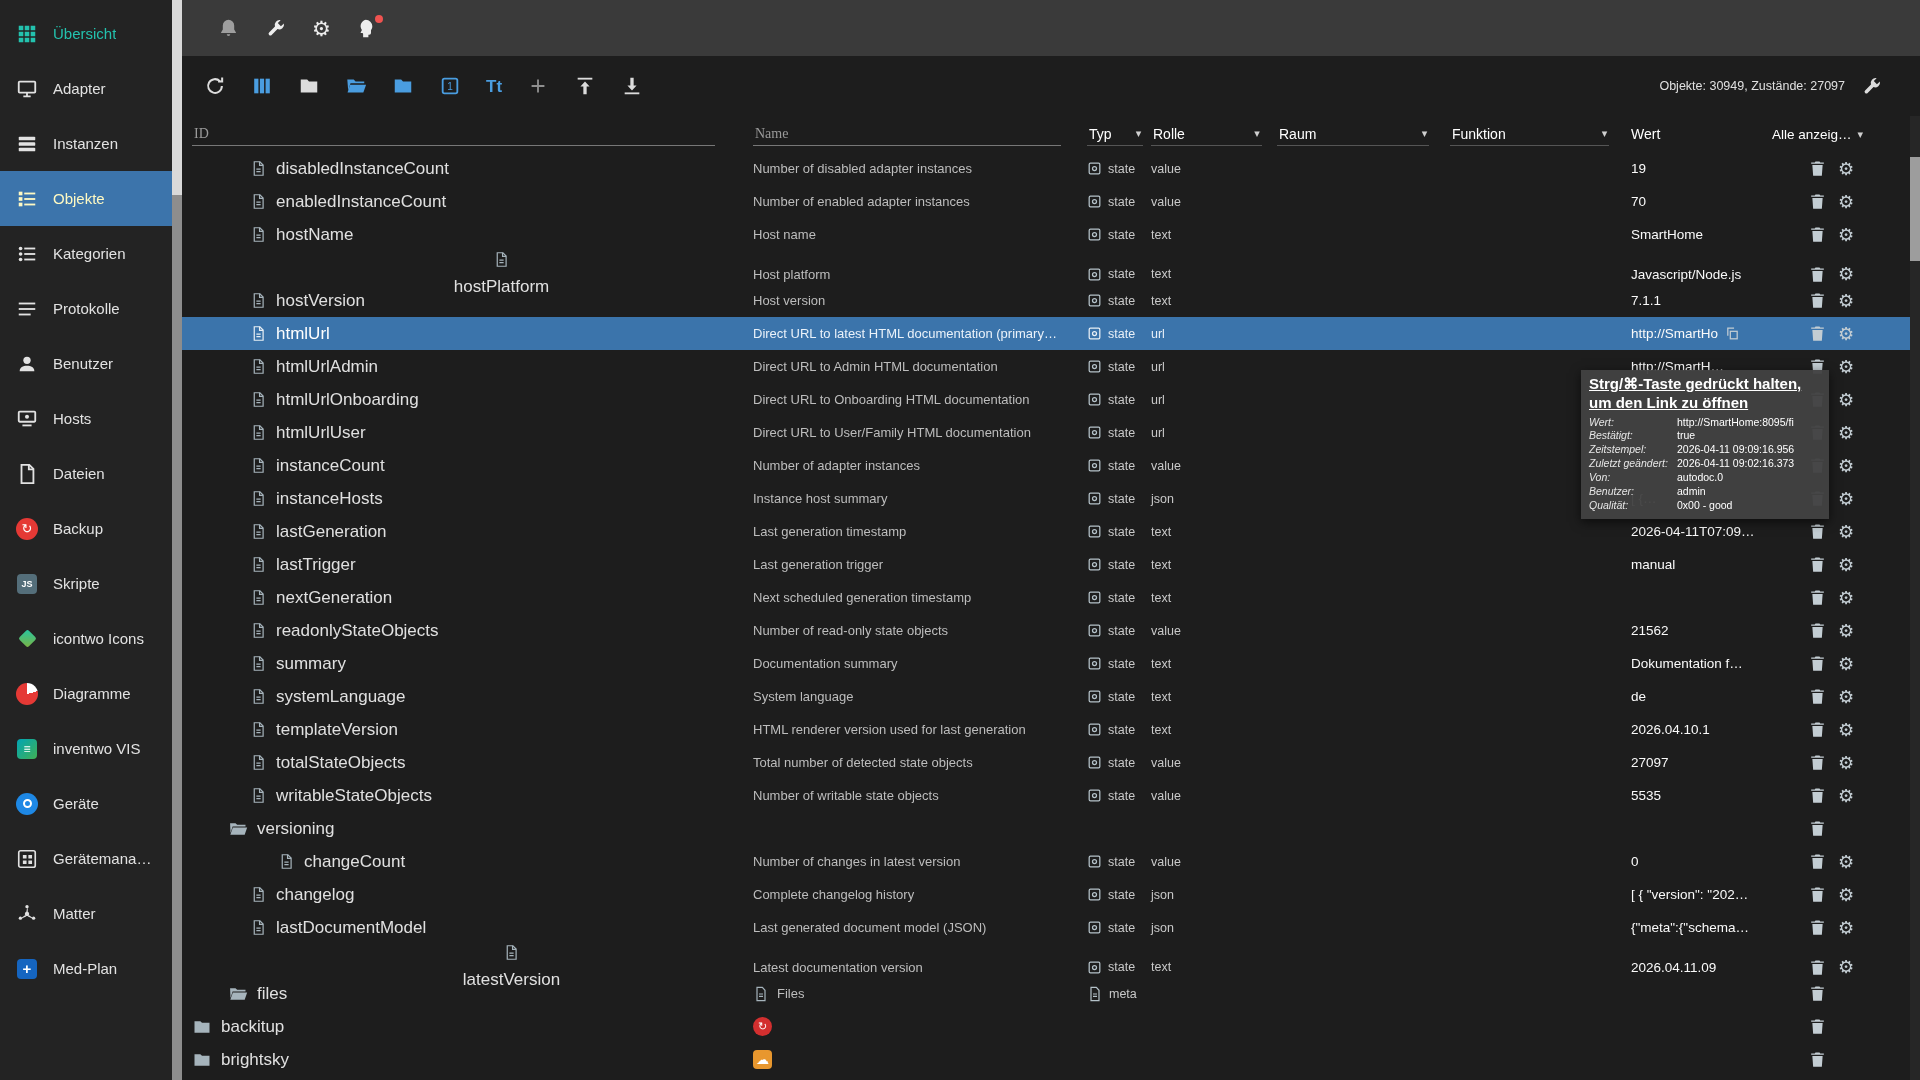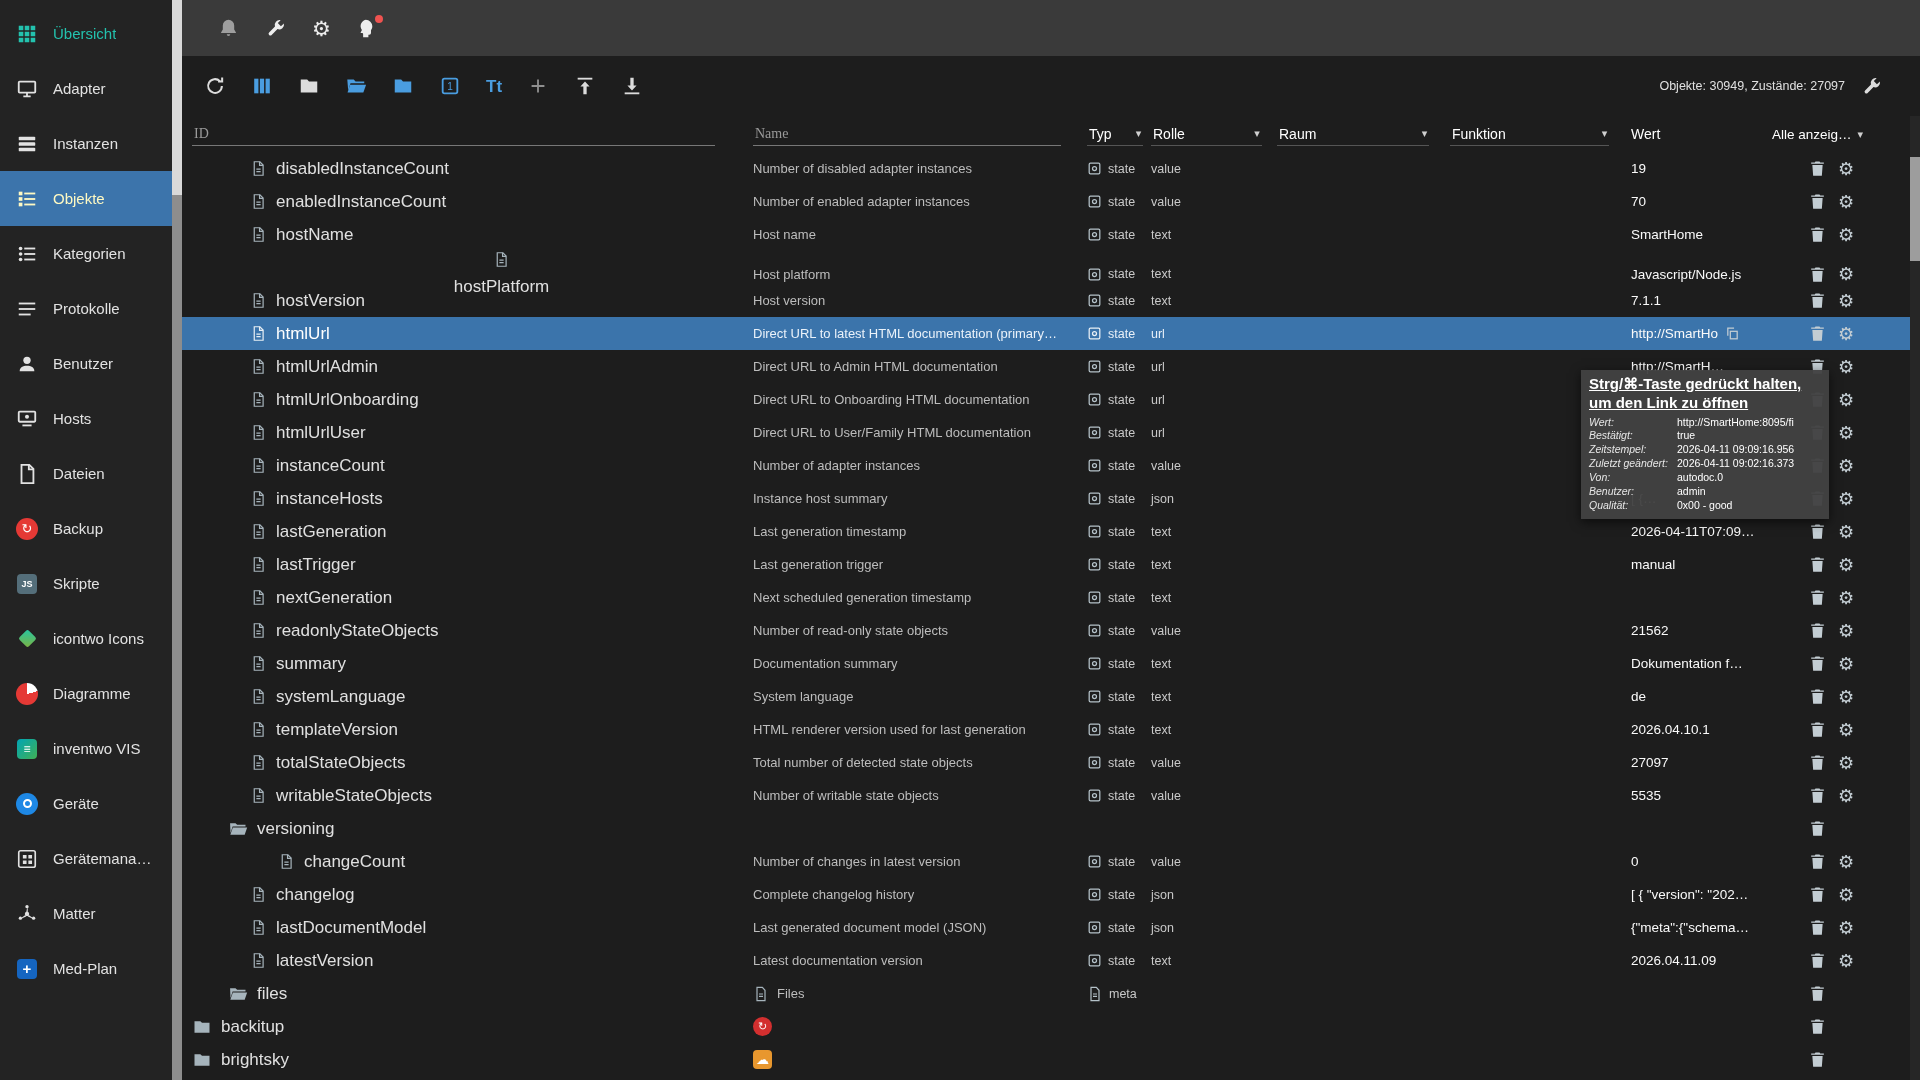--- a/index.html
+++ b/index.html
@@ -1301,21 +1301,21 @@
               <svg viewBox="0 0 24 24" width="19" height="19" fill="currentColor">
                 <path d="M9.5 3h5l1 1.5H20V6H4V4.5h4.5zM5.5 7.5h13L17.5 21h-11z"></path>
               </svg>
             </span>
             <span class="act">
               <span class="glyph" style="font-size:18px">⚙</span>
             </span>
           </div>
         </div>
         <div class="trow">
-          <div class="cell id-cell" style="padding-left: 68px;">
+          <div class="cell id-cell" style="padding-left: 88px; flex-direction: column;">
             <span class="row-icn">
               <svg viewBox="0 0 24 24" width="17" height="17" fill="none" stroke="currentColor" stroke-width="1.7">
                 <path d="M6 2.5h8l4.5 4.5v14.5H6z"></path>
                 <path d="M13.5 2.5v5h5"></path>
                 <path d="M9 13h6M9 16.5h6"></path>
               </svg>
             </span>
             <span>latestVersion</span>
           </div>
           <div class="cell name-cell">

